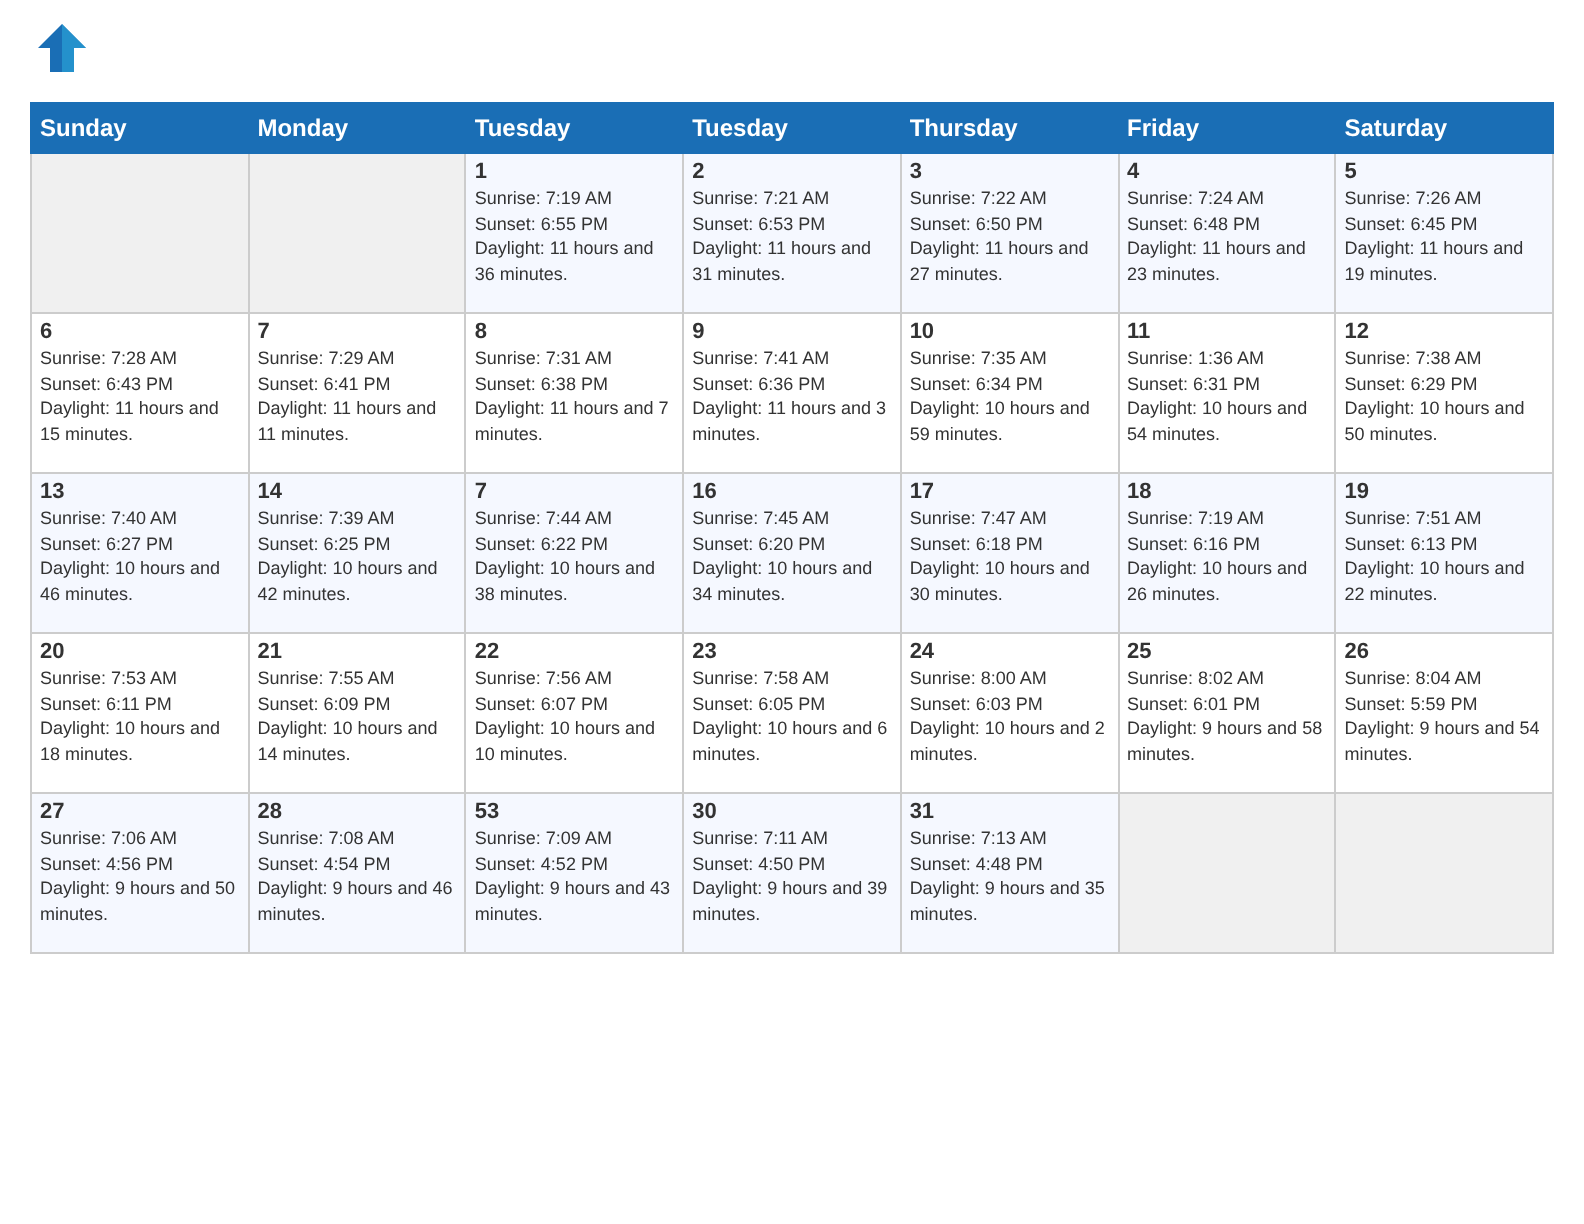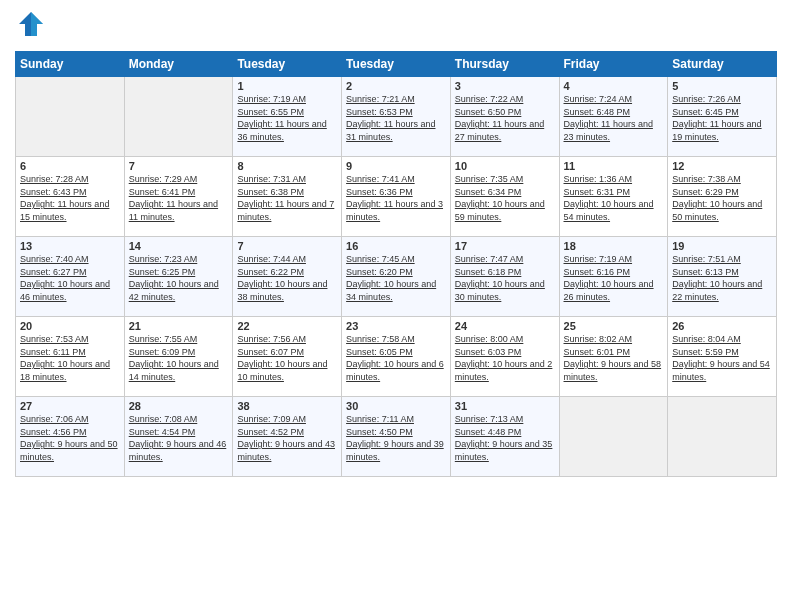--- a/index.html
+++ b/index.html
@@ -83,21 +83,20 @@
     .day-number {
       font-weight: bold;
       font-size: 11px;
       display: block;
       margin-bottom: 1px;
     }
     .day-info {
       font-size: 9px;
       line-height: 1.4;
       color: #333;
-      text-decoration: underline;
     }
     .empty-cell {
       background-color: #f0f0f0 !important;
     }
   </style>
 </head>
 <body>
 
 <div class="page">
   <div class="header">
@@ -211,21 +210,21 @@
         </tr>
         <tr>
           <td>
             <span class="day-number">13</span>
             <div class="day-info">Sunrise: 7:40 AM
 Sunset: 6:27 PM
 Daylight: 10 hours and 46 minutes.</div>
           </td>
           <td>
             <span class="day-number">14</span>
-            <div class="day-info">Sunrise: 7:23 AM
+            <div class="day-info">Sunrise: 7:39 AM
 Sunset: 6:25 PM
 Daylight: 10 hours and 42 minutes.</div>
           </td>
           <td>
             <span class="day-number">7</span>
             <div class="day-info">Sunrise: 7:44 AM
 Sunset: 6:22 PM
 Daylight: 10 hours and 38 minutes.</div>
           </td>
           <td>
@@ -304,21 +303,21 @@
 Sunset: 4:56 PM
 Daylight: 9 hours and 50 minutes.</div>
           </td>
           <td>
             <span class="day-number">28</span>
             <div class="day-info">Sunrise: 7:08 AM
 Sunset: 4:54 PM
 Daylight: 9 hours and 46 minutes.</div>
           </td>
           <td>
-            <span class="day-number">38</span>
+            <span class="day-number">53</span>
             <div class="day-info">Sunrise: 7:09 AM
 Sunset: 4:52 PM
 Daylight: 9 hours and 43 minutes.</div>
           </td>
           <td>
             <span class="day-number">30</span>
             <div class="day-info">Sunrise: 7:11 AM
 Sunset: 4:50 PM
 Daylight: 9 hours and 39 minutes.</div>
           </td>

